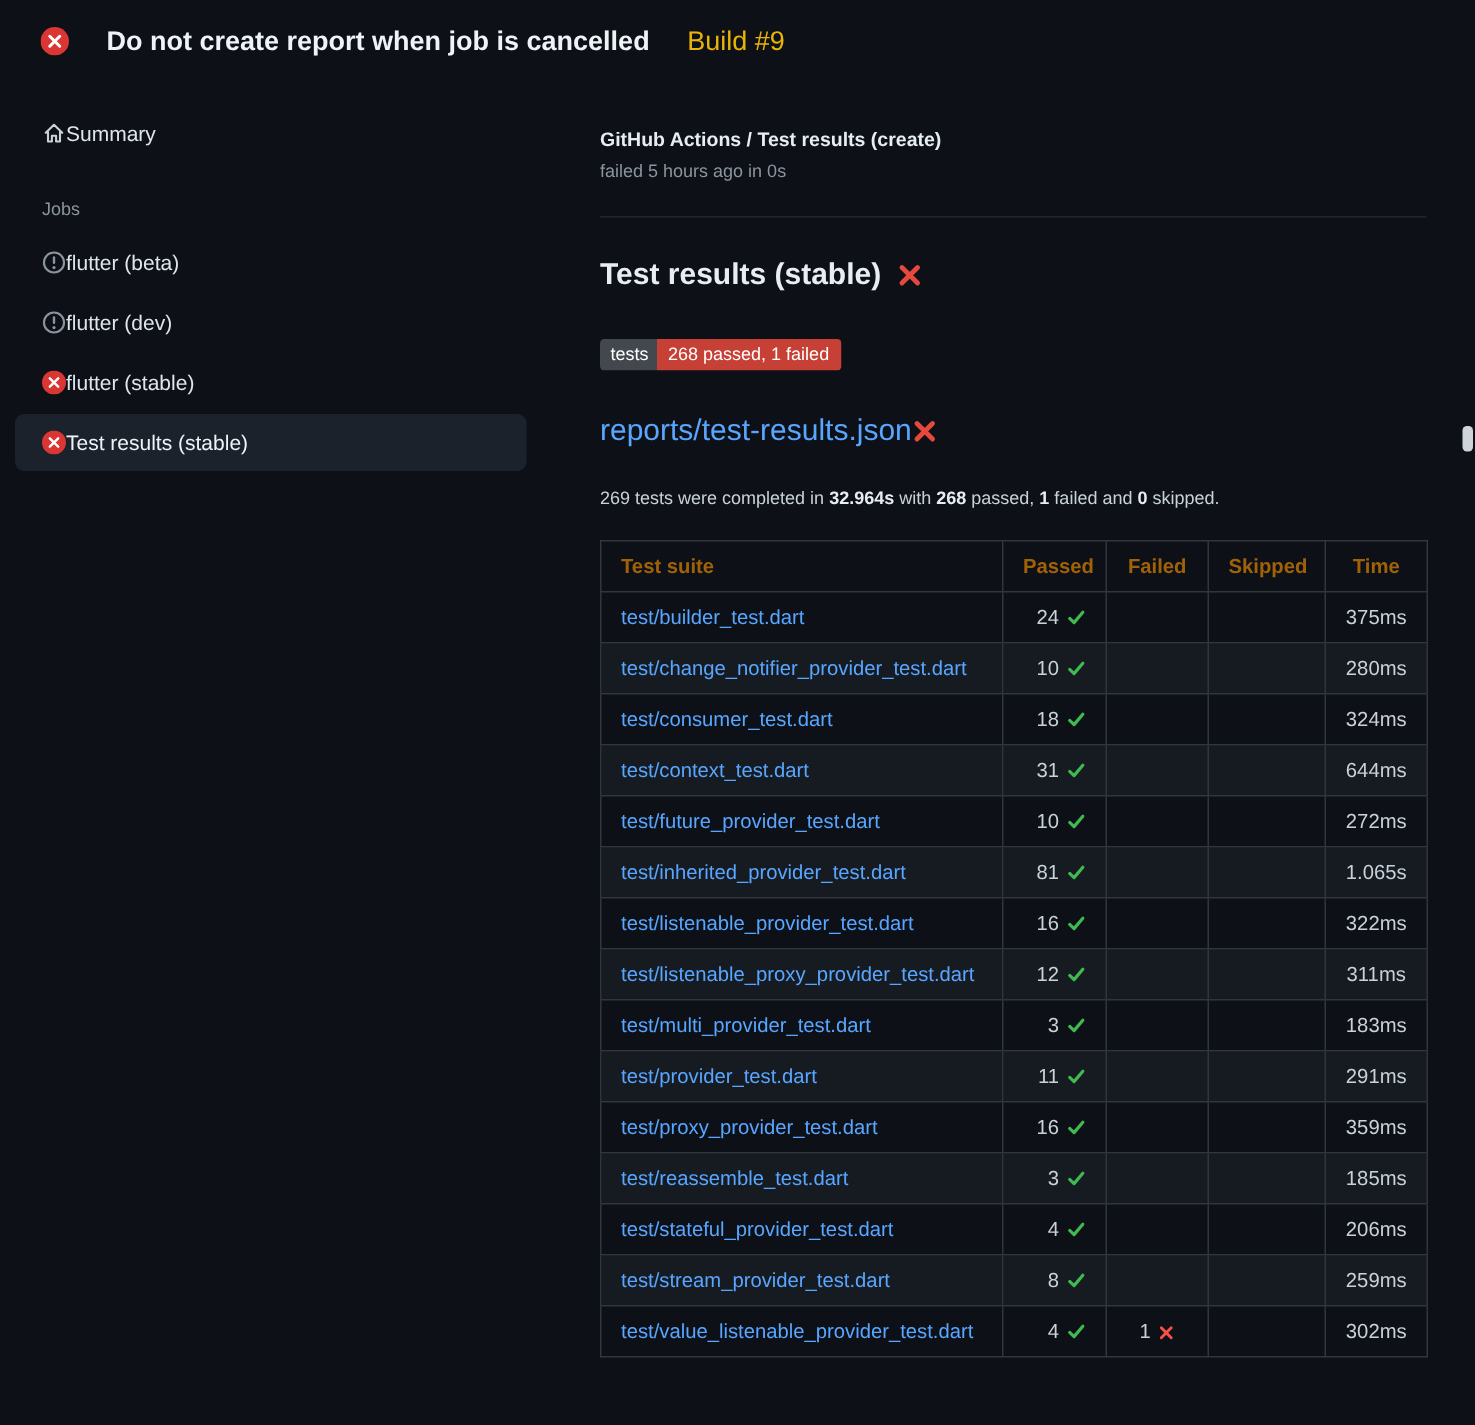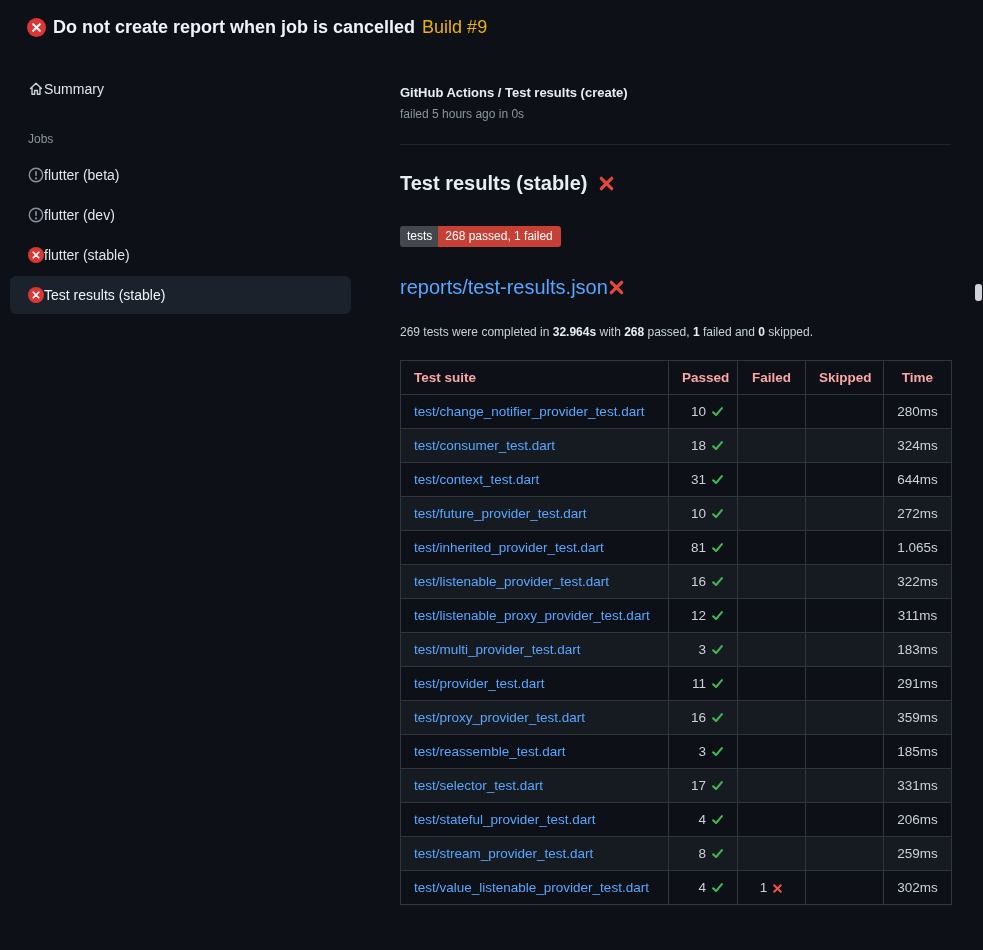--- a/index.html
+++ b/index.html
@@ -7,21 +7,21 @@
   body {
     width: 983px; min-height: 950px;
     background: #0d1117;
     color: #c9d1d9;
     font-family: "Liberation Sans", "DejaVu Sans", sans-serif;
     position: relative;
     overflow: hidden;
   }
   
   .run-header {
-    display: flex; align-items: center; gap: 7px;
+    display: flex; align-items: center; gap: 25px;
     padding: 17px 24px 16px 27px;
   }
   .run-header h1 { margin: 0; font-size: 18px; font-weight: 700; color: #eef3f8; }
   .run-header .build { font-size: 18px; font-weight: 400; color: #eab308; }
   .hicon { display: inline-flex; flex: none; }
 
   
   .layout { display: flex; align-items: flex-start; }
   .sidebar { width: 368px; flex: none; padding: 16px 17px 20px 10px; }
   .side-item {
@@ -62,21 +62,21 @@
 
   
   table.results {
     margin-top: 21px; border-collapse: collapse; table-layout: fixed;
     width: 551px; font-size: 13.5px;
   }
   .results th, .results td {
     border: 1px solid #30363d; padding: 7px 13px; line-height: 19px;
     overflow: hidden; white-space: nowrap;
   }
-  .results th { color: #fca5a5; font-weight: 700; text-align: left; }
+  .results th { color: #a16207; font-weight: 700; text-align: left; }
   .results tbody tr:nth-child(even) { background: #161b22; }
   .results th.passed, .results td.passed { text-align: right; }
   .results th.failed, .results td.failed { text-align: center; }
   .results th.skipped, .results td.skipped { text-align: center; }
   .results th.time, .results td.time { text-align: center; }
   .results td.suite a { color: #58a6ff; text-decoration: none; }
   .cellicon { vertical-align: -2px; margin-left: 5px; }
 
   .scroll-thumb {
     position: absolute; right: 1px; top: 284px;
@@ -192,20 +192,29 @@
           <tr id="table-head">
             <th class="suite">Test suite</th>
             <th class="passed">Passed</th>
             <th class="failed">Failed</th>
             <th class="skipped">Skipped</th>
             <th class="time">Time</th>
           </tr>
         </thead>
       <tbody id="table-body">
           <tr>
+            <td class="suite"><a href="#">test/builder_test.dart</a></td>
+            <td class="passed"><span>24</span><svg class="cellicon" width="13" height="13" viewBox="0 0 16 16">
+                <path d="M2.6 9 L6.2 12.4 L13.4 3.9" fill="none" stroke="#3fb950" stroke-width="2.6" stroke-linecap="round" stroke-linejoin="round"></path>
+              </svg></td>
+            <td class="failed"></td>
+            <td class="skipped"></td>
+            <td class="time">375ms</td>
+          </tr>
+          <tr>
             <td class="suite"><a href="#">test/change_notifier_provider_test.dart</a></td>
             <td class="passed"><span>10</span><svg class="cellicon" width="13" height="13" viewBox="0 0 16 16">
                 <path d="M2.6 9 L6.2 12.4 L13.4 3.9" fill="none" stroke="#3fb950" stroke-width="2.6" stroke-linecap="round" stroke-linejoin="round"></path>
               </svg></td>
             <td class="failed"></td>
             <td class="skipped"></td>
             <td class="time">280ms</td>
           </tr>
           <tr>
             <td class="suite"><a href="#">test/consumer_test.dart</a></td>
@@ -289,29 +298,20 @@
             <td class="time">359ms</td>
           </tr>
           <tr>
             <td class="suite"><a href="#">test/reassemble_test.dart</a></td>
             <td class="passed"><span>3</span><svg class="cellicon" width="13" height="13" viewBox="0 0 16 16">
                 <path d="M2.6 9 L6.2 12.4 L13.4 3.9" fill="none" stroke="#3fb950" stroke-width="2.6" stroke-linecap="round" stroke-linejoin="round"></path>
               </svg></td>
             <td class="failed"></td>
             <td class="skipped"></td>
             <td class="time">185ms</td>
-          </tr>
-          <tr>
-            <td class="suite"><a href="#">test/selector_test.dart</a></td>
-            <td class="passed"><span>17</span><svg class="cellicon" width="13" height="13" viewBox="0 0 16 16">
-                <path d="M2.6 9 L6.2 12.4 L13.4 3.9" fill="none" stroke="#3fb950" stroke-width="2.6" stroke-linecap="round" stroke-linejoin="round"></path>
-              </svg></td>
-            <td class="failed"></td>
-            <td class="skipped"></td>
-            <td class="time">331ms</td>
           </tr>
           <tr>
             <td class="suite"><a href="#">test/stateful_provider_test.dart</a></td>
             <td class="passed"><span>4</span><svg class="cellicon" width="13" height="13" viewBox="0 0 16 16">
                 <path d="M2.6 9 L6.2 12.4 L13.4 3.9" fill="none" stroke="#3fb950" stroke-width="2.6" stroke-linecap="round" stroke-linejoin="round"></path>
               </svg></td>
             <td class="failed"></td>
             <td class="skipped"></td>
             <td class="time">206ms</td>
           </tr>

